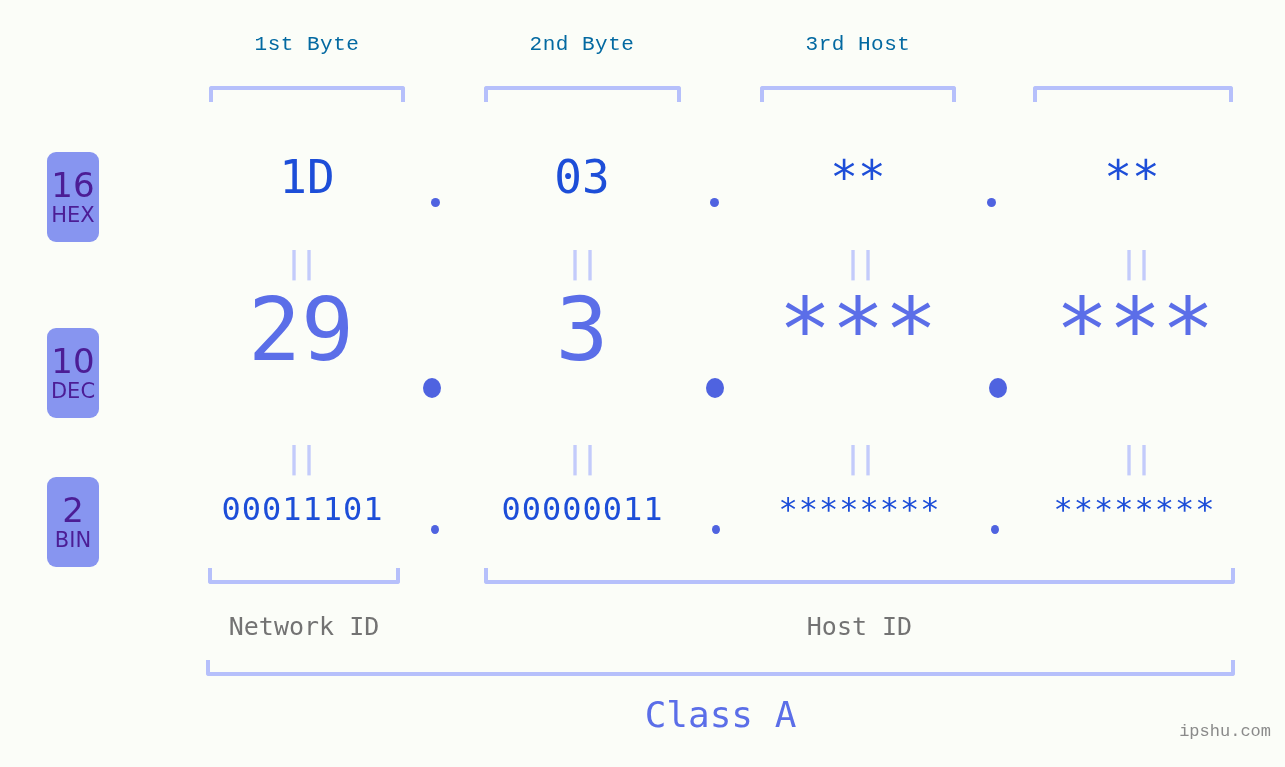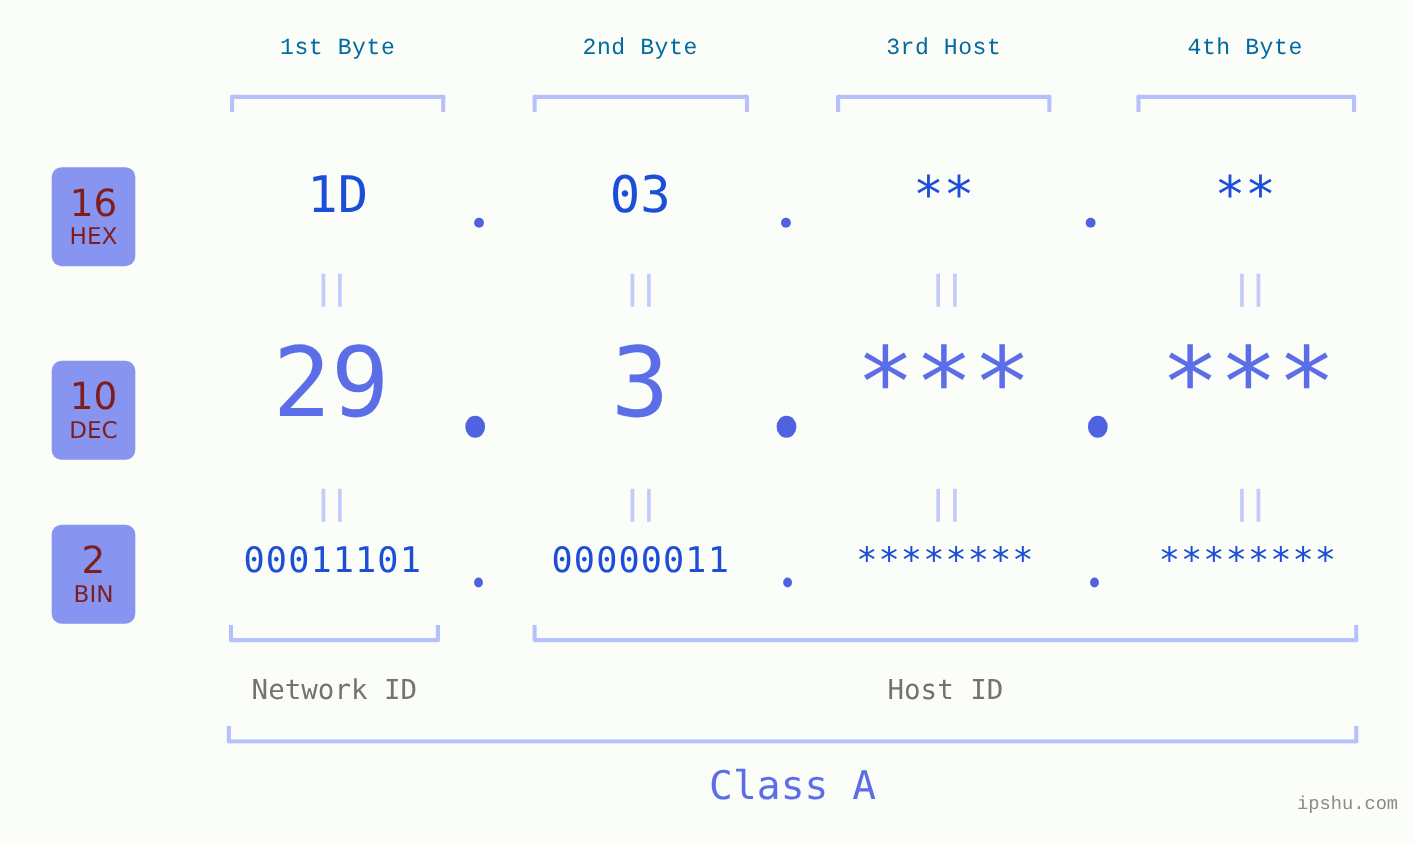--- a/index.html
+++ b/index.html
@@ -49,24 +49,24 @@
     border-left: 4px solid #b6c0fb;
     border-right: 4px solid #b6c0fb;
     border-radius: 0 0 3px 3px;
     box-sizing: border-box;
   }
 
   
   .base-badge {
     position: absolute;
     left: 47px;
-    width: 76px;
+    width: 52px;
     background: #8795f0;
     border-radius: 9px;
-    color: #7f1d1d;
+    color: #4c1d95;
     display: flex;
     flex-direction: column;
     align-items: center;
     justify-content: center;
     font-family: "DejaVu Sans", sans-serif;
     line-height: 1;
   }
   .base-badge .num {
     font-size: 34px;
     font-weight: 400;
@@ -85,21 +85,21 @@
   .val {
     position: absolute;
     text-align: center;
     color: #1d4ed8;
     font-family: "DejaVu Sans Mono", monospace;
     white-space: nowrap;
   }
   .val.dark { color: #5b6ee8; }
 
   .row-hex .val { top: 150px; font-size: 46px; }
-  .row-dec .val { top: 296px; font-size: 88px; font-weight: 400; }
+  .row-dec .val { top: 278px; font-size: 88px; font-weight: 400; }
   .row-bin .val { top: 490px; font-size: 32px; letter-spacing: 1px; }
 
   
   .dot {
     position: absolute;
     border-radius: 50%;
     background: #4f63e0;
   }
   .dot.hex { width: 9px; height: 9px; top: 198px; }
   .dot.dec { width: 18px; height: 20px; top: 378px; }
@@ -149,21 +149,20 @@
   }
 </style>
 </head>
 <body>
 
 <div id="stage">
 
   <div class="byte-label" style="left:209px; width:196px;">1st Byte</div>
   <div class="byte-label" style="left:484px; width:196px;">2nd Byte</div>
   <div class="byte-label" style="left:760px; width:196px;">3rd Host</div>
-  <div class="byte-label" style="left:1034px; width:196px;">4th Byte</div>
 
   <div class="bracket-top" style="left:209px; top:86px; width:196px;"></div>
   <div class="bracket-top" style="left:484px; top:86px; width:197px;"></div>
   <div class="bracket-top" style="left:760px; top:86px; width:196px;"></div>
   <div class="bracket-top" style="left:1033px; top:86px; width:200px;"></div>
 
   <div class="base-badge" id="badge-hex">
     <span class="num">16</span>
     <span class="name">HEX</span>
   </div>

